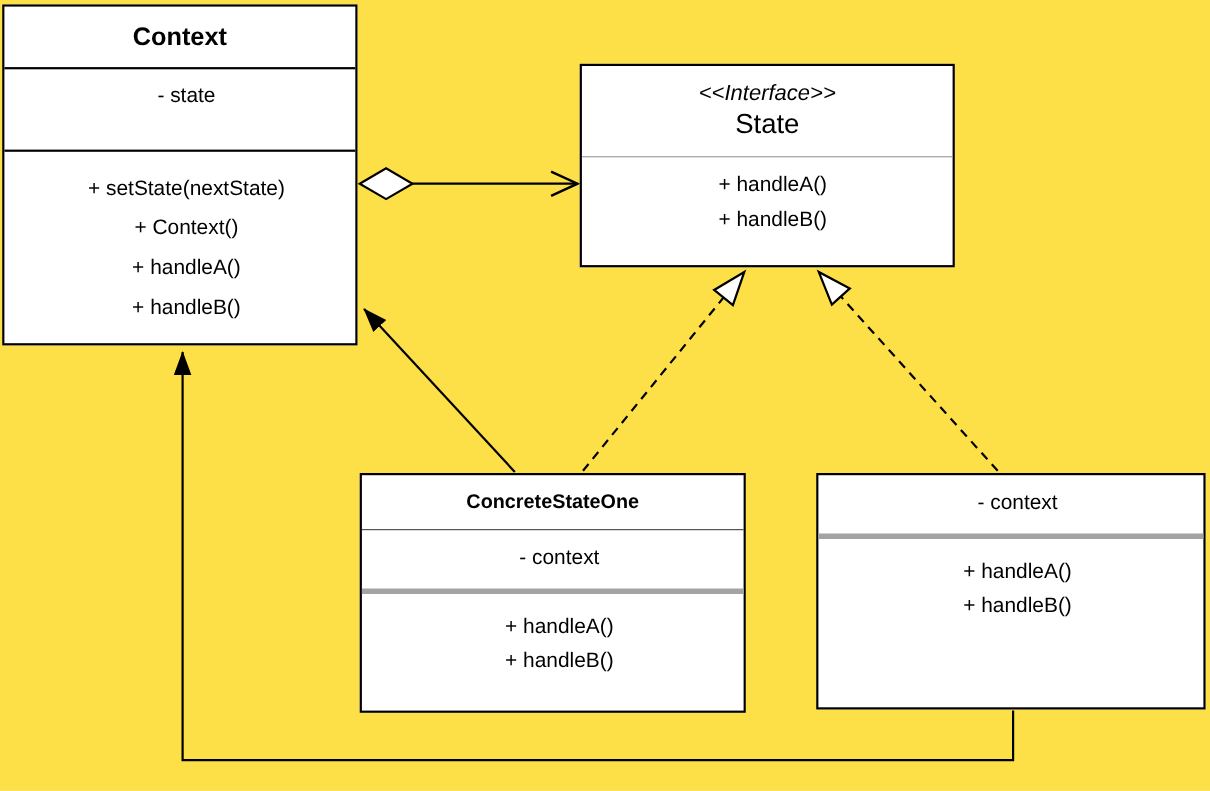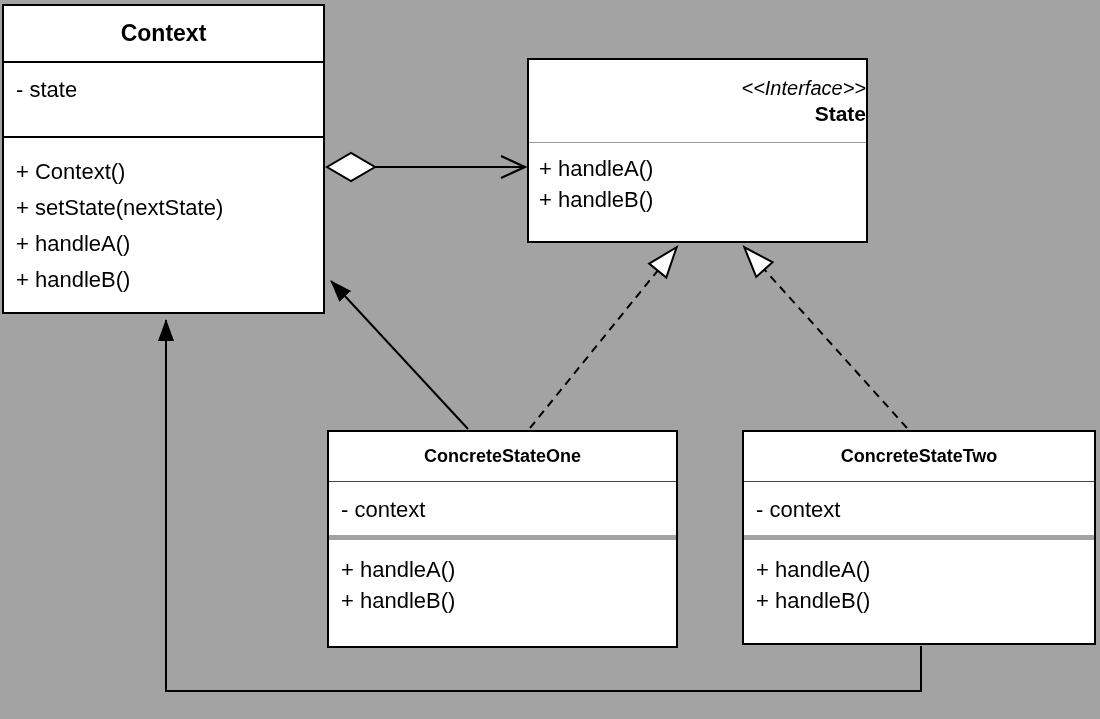--- a/index.html
+++ b/index.html
@@ -4,21 +4,21 @@
 <style>
   html, body {
     margin: 0;
     padding: 0;
     background: #ffffff;
   }
   .canvas {
     position: relative;
     width: 1100px;
     height: 719px;
-    background: #a3a3a3;
+    background: #fde047;
     font-family: "Liberation Sans", sans-serif;
     color: #000000;
     overflow: hidden;
   }
   svg.connector-layer {
     position: absolute;
     left: 0;
     top: 0;
     width: 1100px;
     height: 719px;
@@ -32,21 +32,22 @@
   .uml-title {
     font-weight: bold;
     text-align: center;
     display: flex;
     align-items: center;
     justify-content: center;
     box-sizing: border-box;
   }
   .uml-attrs, .uml-methods {
     box-sizing: border-box;
-    font-size: 22px;
+    font-size: 19px;
+    text-align: center;
   }
   .uml-methods div, .uml-attrs div {
     white-space: nowrap;
   }
 
   
   #class-context { left: 2px; top: 4px; width: 323px; height: 310px; }
   #class-context .uml-title {
     height: 57px; font-size: 23px; border-bottom: 2px solid #000000;
   }
@@ -56,26 +57,26 @@
   #class-context .uml-methods {
     padding: 16px 0 0 12px; line-height: 36px;
   }
 
   
   #class-state { left: 527px; top: 58px; width: 341px; height: 185px; }
   #class-state .title-area {
     height: 83px;
     border-bottom: 1px solid #999999;
     display: flex; flex-direction: column;
-    align-items: flex-end; justify-content: center;
+    align-items: center; justify-content: center;
     box-sizing: border-box;
     gap: 2px;
   }
   #class-state .stereotype { font-style: italic; font-size: 20px; }
-  #class-state .iface-name { font-weight: bold; font-size: 21px; }
+  #class-state .iface-name { font-weight: normal; font-size: 25px; }
   #class-state .uml-methods { padding: 10px 0 0 10px; line-height: 31px; }
 
   
   .concrete { }
   #class-concrete-one { left: 327px; top: 430px; width: 351px; height: 218px; }
   #class-concrete-two { left: 742px; top: 430px; width: 354px; height: 215px; }
   .concrete .uml-title {
     height: 50px; font-size: 18px; border-bottom: 1px solid #444444;
   }
   .concrete .uml-attrs {
@@ -116,22 +117,22 @@
 
     <polyline points="921,646 921,691 166,691 166,320" fill="none" stroke="#000000" stroke-width="2" marker-end="url(#filled-arrow)"></polyline>
   </svg>
 
   <div class="uml-class" id="class-context">
     <div class="uml-title">Context</div>
     <div class="uml-attrs">
       <div>- state</div>
     </div>
     <div class="uml-methods">
+      <div>+ setState(nextState)</div>
       <div>+ Context()</div>
-      <div>+ setState(nextState)</div>
       <div>+ handleA()</div>
       <div>+ handleB()</div>
     </div>
   </div>
 
   <div class="uml-class" id="class-state">
     <div class="title-area">
       <div class="stereotype">&lt;&lt;Interface&gt;&gt;</div>
       <div class="iface-name">State</div>
     </div>
@@ -146,21 +147,20 @@
     <div class="uml-attrs">
       <div>- context</div>
     </div>
     <div class="uml-methods">
       <div>+ handleA()</div>
       <div>+ handleB()</div>
     </div>
   </div>
 
   <div class="uml-class concrete" id="class-concrete-two">
-    <div class="uml-title">ConcreteStateTwo</div>
     <div class="uml-attrs">
       <div>- context</div>
     </div>
     <div class="uml-methods">
       <div>+ handleA()</div>
       <div>+ handleB()</div>
     </div>
   </div>
 
 </div>

